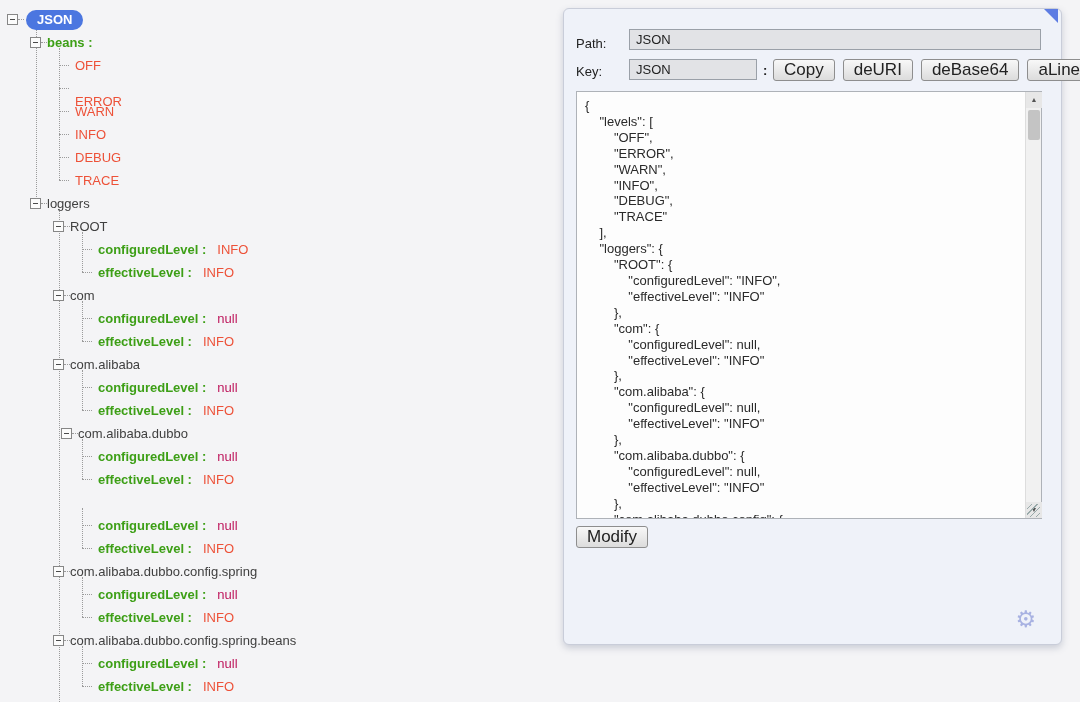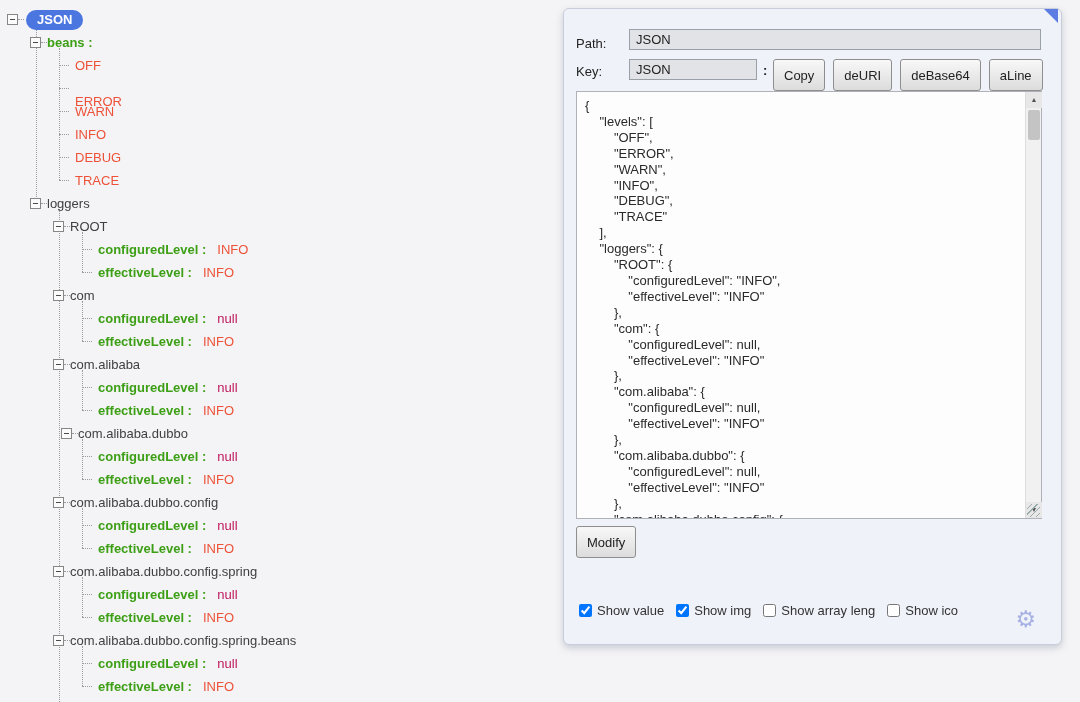--- a/index.html
+++ b/index.html
@@ -27,22 +27,22 @@
   
   .panel { position:absolute; left:563px; top:8px; width:499px; height:637px;
            background:#eff2f9; border:1px solid #c9cdd9; border-radius:6px;
            box-shadow:0 3px 7px rgba(90,100,130,.28); }
   .corner { position:absolute; top:0; right:3px; width:14px; height:14px;
             clip-path:polygon(0 0,100% 0,100% 100%); background:#5d7ce3; }
   .flabel { position:absolute; font-size:13px; color:#222; }
   .tin { position:absolute; height:21px; border:1px solid #9aa0a8; background:#e2e3e6;
          font-family:"Liberation Sans",sans-serif; font-size:13px; color:#222; padding:0 6px; }
   .colon { position:absolute; font-weight:bold; font-size:13px; color:#222; }
-  .btn { height:32px; background:linear-gradient(#f8f8f8,#dcdcdc); border:1px solid #8e8e8e;
-         border-radius:3px; font-family:"Liberation Sans",sans-serif; font-size:13px;
+  .btn { height:22px; background:linear-gradient(#f8f8f8,#dcdcdc); border:1px solid #8e8e8e;
+         border-radius:3px; font-family:"Liberation Sans",sans-serif; font-size:17px;
          color:#222; padding:0 10px; }
   .keybtns { position:absolute; left:209px; top:50px; display:flex; gap:8px; }
   .editor { position:absolute; left:12px; top:82px; width:466px; height:428px;
             background:#fdfdfd; border:1px solid #aeb2b8; }
   .editor textarea { position:absolute; left:0; top:0; width:449px; height:426px;
             border:none; resize:none; overflow:hidden; outline:none; background:transparent;
             font-family:"Liberation Sans",sans-serif; font-size:13px; line-height:15.9px;
             padding:6px 4px 6px 8px; white-space:pre; color:#2a2a2a; }
   .sbar { position:absolute; right:0; top:0; width:16px; height:426px; background:#f1f1f1;
           border-left:1px solid #ddd; }
@@ -160,25 +160,20 @@
     <div class="trow" style="top: 445px; left: 98px;">
       <span class="lbl-key">configuredLevel :</span>
       <span class="kv-val v-null">null</span>
     </div>
     <div class="hstub" style="left: 82px; top: 479px;"></div>
     <div class="trow" style="top: 468px; left: 98px;">
       <span class="lbl-key">effectiveLevel :</span>
       <span class="kv-val v-str">INFO</span>
     </div>
     <div class="vline" style="left: 82px; top: 439px; height: 40px;"></div>
-    <div class="trow" style="top: 491px; left: 53px;">
-      <div class="tg"></div>
-      <div class="tstub"></div>
-      <span class="lbl-plain">com.alibaba.dubbo.config</span>
-    </div>
     <div class="hstub" style="left: 82px; top: 525px;"></div>
     <div class="trow" style="top: 514px; left: 98px;">
       <span class="lbl-key">configuredLevel :</span>
       <span class="kv-val v-null">null</span>
     </div>
     <div class="hstub" style="left: 82px; top: 548px;"></div>
     <div class="trow" style="top: 537px; left: 98px;">
       <span class="lbl-key">effectiveLevel :</span>
       <span class="kv-val v-str">INFO</span>
     </div>
@@ -267,33 +262,15 @@
       <div class="sbtn" style="top:0">▲</div>
       <div class="sthumb"></div>
       <div class="sbtn" style="bottom:0">▼</div>
     </div>
     <div class="rgrip"></div>
   </div>
 
   <button class="btn modify">Modify</button>
 
 
-  <div class="checks">
-    <span class="grp">
-        <input type="checkbox" checked="" style="">
-      <span>Show value</span>
-      </span>
-    <span class="grp">
-        <input type="checkbox" checked="" style="">
-      <span>Show img</span>
-      </span>
-    <span class="grp">
-        <input type="checkbox" style="">
-      <span>Show array leng</span>
-      </span>
-    <span class="grp">
-        <input type="checkbox" style="">
-      <span>Show ico</span>
-      </span>
-  </div>
 
   <div class="gear">⚙</div>
 </div>
 
 </body></html>

